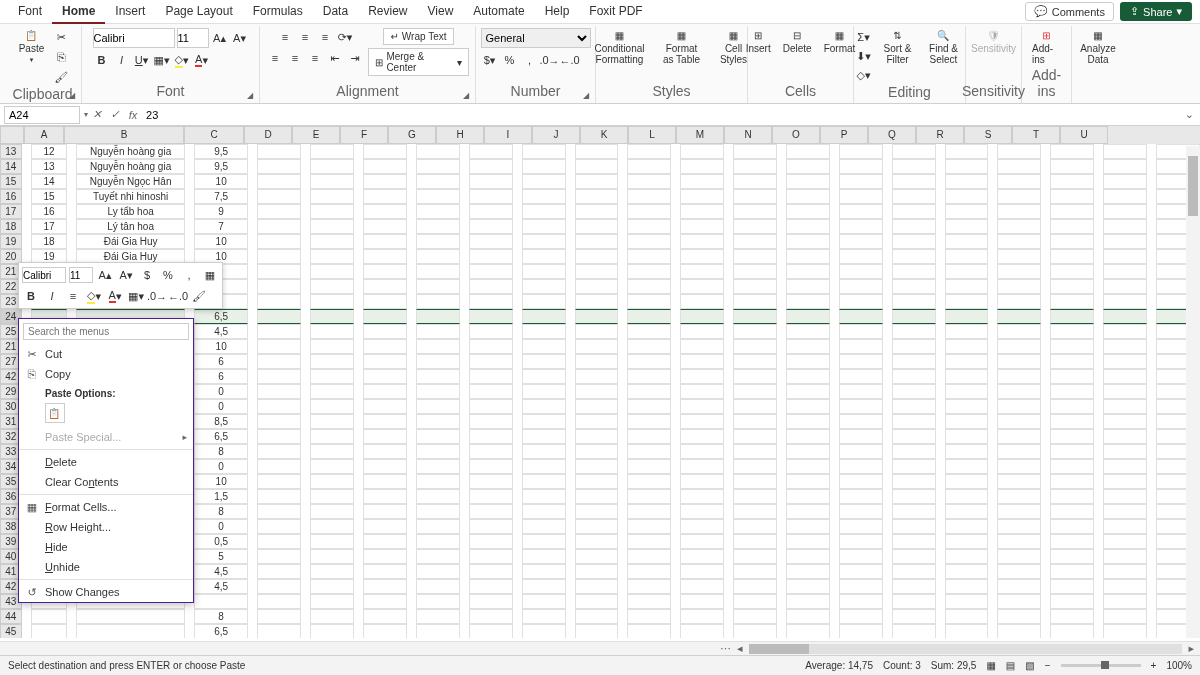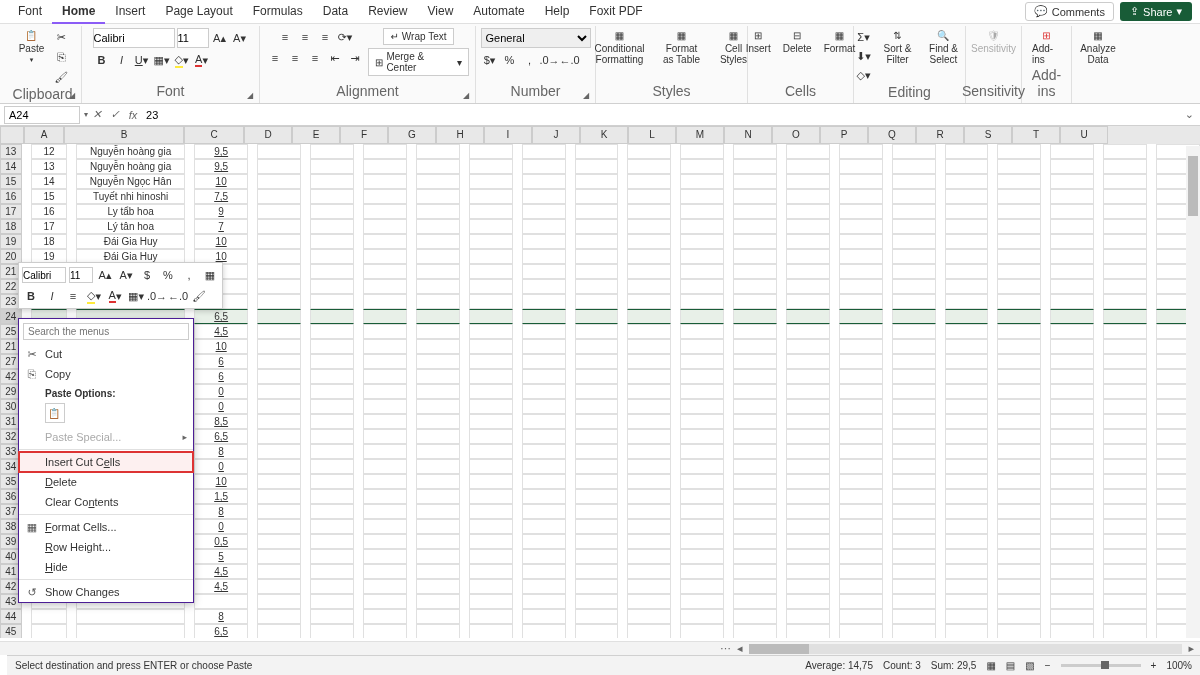--- a/index.html
+++ b/index.html
@@ -1,21 +1,21 @@
 <!DOCTYPE html>
 <html><head>
 <meta charset="utf-8">
 <style>
 * { margin: 0; padding: 0; box-sizing: border-box; font-family: "Segoe UI", Arial, sans-serif; }
 body { background: #fff; font-size: 11px; color: #333; overflow: hidden; width: 1200px; height: 675px; position: relative; }
 
 
 .menubar { display: flex; align-items: center; height: 24px; padding: 0 8px; border-bottom: 1px solid #e0e0e0; }
 .menubar .tab { padding: 4px 10px; cursor: pointer; font-size: 12px; }
-.menubar .tab.active { border-bottom: 2px solid #8b5cf6; font-weight: 600; }
+.menubar .tab.active { border-bottom: 2px solid #7f1d1d; font-weight: 600; }
 .menubar .right { margin-left: auto; display: flex; gap: 6px; }
 .comments-btn { border: 1px solid #ccc; padding: 2px 8px; border-radius: 3px; font-size: 11px; display: flex; align-items: center; gap: 4px; }
 .share-btn { background: #185c37; color: #fff; padding: 2px 10px; border-radius: 3px; font-size: 11px; display: flex; align-items: center; gap: 4px; }
 
 
 .ribbon { display: flex; height: 80px; border-bottom: 1px solid #d0d0d0; background: #fafafa; padding: 2px 4px 0; }
 .ribbon-group { border-right: 1px solid #e0e0e0; padding: 2px 6px; display: flex; flex-direction: column; justify-content: space-between; align-items: center; position: relative; }
 .ribbon-group-label { font-size: 14px; color: #666; text-align: center; padding-bottom: 2px; }
 .ribbon-group-content { display: flex; gap: 4px; align-items: flex-start; flex: 1; }
 .ribbon-col { display: flex; flex-direction: column; gap: 2px; align-items: center; }
@@ -43,21 +43,21 @@
 .col-h.A { width: 40px; }
 .col-h.B { width: 120px; }
 .col-h.C { width: 60px; }
 .col-h.rest { width: 48px; }
 .rows { }
 .row { display: flex; height: 15px; gap: 9px; }
 .row-h { width: 24px; border: 1px solid #ccc; background: #e8e8e8; text-align: center; font-size: 10px; line-height: 13px; }
 .cell { border: 1px solid #e0e0e0; font-size: 10px; line-height: 13px; padding: 0 3px; overflow: hidden; white-space: nowrap; }
 .cell.A { width: 40px; text-align: center; }
 .cell.B { width: 120px; text-align: center; }
-.cell.C { width: 60px; text-align: center; text-decoration: underline; }
+.cell.C { width: 60px; text-align: center; }
 .cell.rest { width: 48px; }
 .row.selected .row-h { background: #d0d0d0; }
 .row.selected .cell { background: #e8f0e8; border-top: 1px solid #185c37; border-bottom: 1px solid #185c37; }
 
 
 .mini-toolbar { position: absolute; left: 18px; top: 262px; background: #fff; border: 1px solid #ccc; box-shadow: 0 2px 6px rgba(0,0,0,.2); padding: 3px; z-index: 50; }
 .mini-toolbar .ribbon-row { gap: 3px; }
 .mini-toolbar input { width: 40px; height: 16px; font-size: 10px; border: 1px solid #ccc; }
 
 
@@ -67,21 +67,21 @@
 .cm-item .cm-icon { position: absolute; left: 6px; width: 14px; text-align: center; color: #555; }
 .cm-item.disabled { color: #aaa; }
 .cm-item.highlighted { outline: 2px solid #d33; outline-offset: -1px; background: #fdf0f0; }
 .cm-label { font-size: 10px; padding: 4px 8px 2px 26px; color: #333; font-weight: 600; }
 .cm-sep { height: 1px; background: #e0e0e0; margin: 2px 0; }
 .cm-sub { position: absolute; right: 6px; font-size: 9px; color: #666; }
 .paste-opts { display: flex; gap: 4px; padding: 2px 8px 4px 26px; }
 .paste-opts .po { width: 20px; height: 20px; border: 1px solid #ccc; display: flex; align-items: center; justify-content: center; font-size: 10px; }
 
 
-.status-bar { position: absolute; bottom: 0; left: 0; right: 0; height: 20px; background: #f3f3f3; border-top: 1px solid #d0d0d0; display: flex; align-items: center; font-size: 10px; padding: 0 8px; margin-left: 7px; }
+.status-bar { position: absolute; bottom: 0; left: 0; right: 0; height: 20px; background: #f3f3f3; border-top: 1px solid #d0d0d0; display: flex; align-items: center; font-size: 10px; padding: 0 8px; }
 .status-bar .right { margin-left: auto; display: flex; gap: 10px; align-items: center; }
 .zoom-slider { width: 80px; height: 3px; background: #ccc; position: relative; }
 .zoom-slider .thumb { position: absolute; width: 8px; height: 8px; background: #666; top: -3px; left: 50%; }
 
 
 .hscroll { position: absolute; bottom: 20px; left: 0; right: 0; height: 14px; background: #f3f3f3; border-top: 1px solid #e0e0e0; display: flex; align-items: center; }
 .hscroll .track { margin-left: auto; width: 440px; height: 10px; background: #e0e0e0; position: relative; }
 .hscroll .thumb { position: absolute; left: 0; width: 60px; height: 10px; background: #bbb; }
 .vscroll { position: absolute; right: 0; top: 146px; width: 14px; height: 492px; background: #f3f3f3; }
 .vscroll .thumb { position: absolute; top: 10px; width: 10px; height: 60px; background: #bbb; left: 2px; }
@@ -1175,39 +1175,39 @@
   <div class="paste-opts">
     <div class="po">
         <span>📋</span>
       </div>
   </div>
   <div class="cm-item disabled">
       <span>Paste Special...</span>
       <span class="cm-sub">▸</span>
     </div>
   <div class="cm-sep"></div>
-  <div class="cm-item highlighted">
-      <span>Insert Cut C<u class="ak">e</u>lls</span>
-    </div>
   <div class="cm-item">
       <span><u class="ak">D</u>elete</span>
     </div>
   <div class="cm-item">
       <span>Clear Co<u class="ak">n</u>tents</span>
     </div>
   <div class="cm-sep"></div>
   <div class="cm-item">
       <span class="cm-icon">▦</span>
       <span><u class="ak">F</u>ormat Cells...</span>
     </div>
   <div class="cm-item">
       <span><u class="ak">R</u>ow Height...</span>
     </div>
   <div class="cm-item">
       <span><u class="ak">H</u>ide</span>
+    </div>
+  <div class="cm-item">
+      <span><u class="ak">U</u>nhide</span>
     </div>
   <div class="cm-sep"></div>
   <div class="cm-item">
       <span class="cm-icon">↺</span>
       <span>Show Changes</span>
     </div>
 </div>
 
 <div class="vscroll">
     <div class="thumb"></div>

